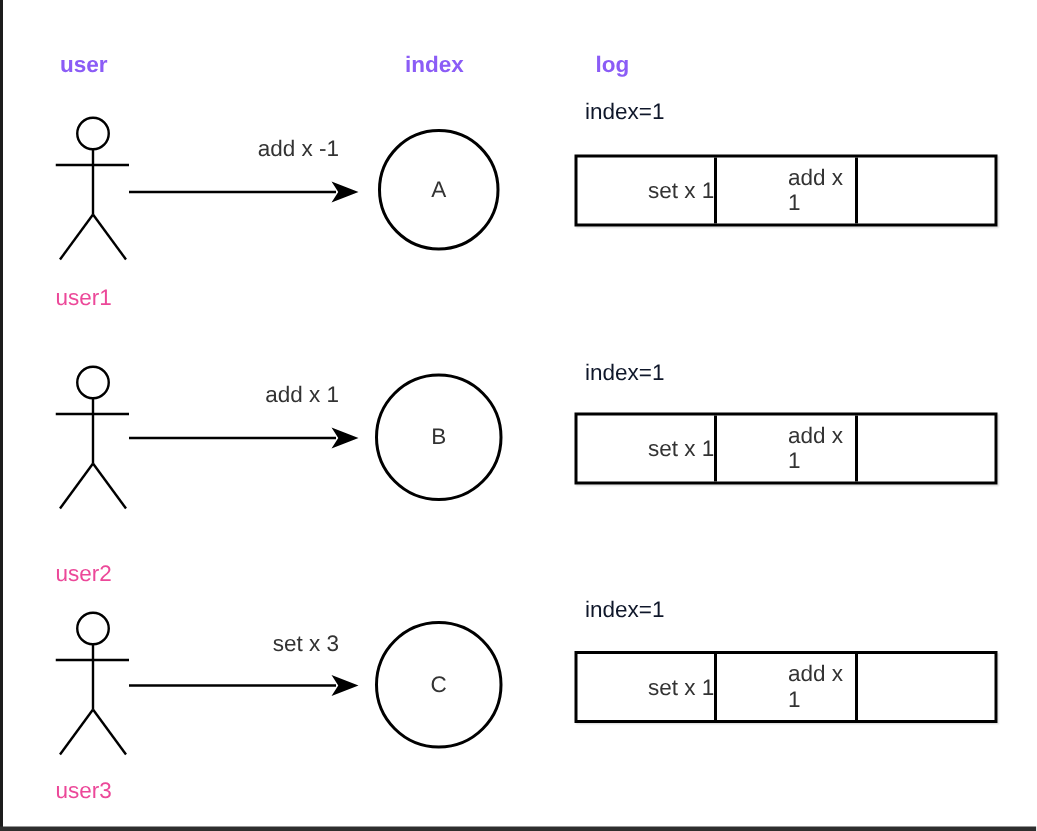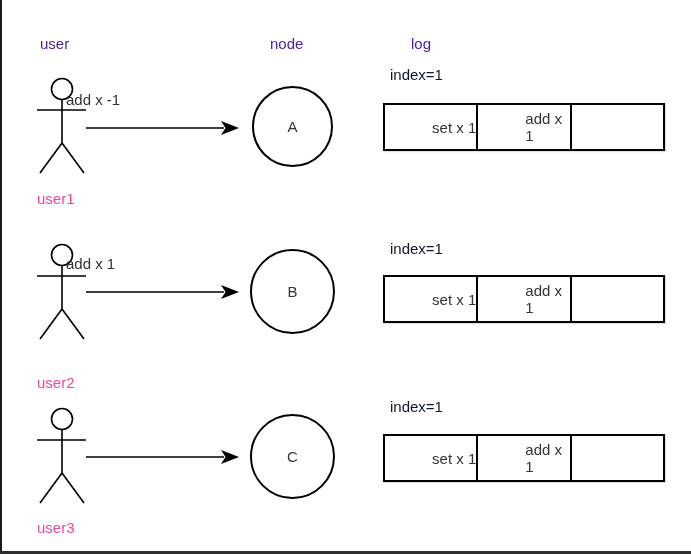--- a/index.html
+++ b/index.html
@@ -8,29 +8,29 @@
     width: 691px; height: 554px;
     background: #ffffff;
     font-family: "Liberation Sans", sans-serif;
     overflow: hidden;
   }
   .edge-left  { position: absolute; left: 0; top: 0; width: 2px; height: 554px; background: #1c1c1c; }
   .edge-bottom{ position: absolute; left: 0; top: 551px; width: 691px; height: 3px; background: #2e2e2e; }
 
   .hdr {
     position: absolute; top: 35px;
-    font-size: 15px; font-weight: 400; color: #4c1d95;
+    font-size: 15px; font-weight: 700; color: #8b5cf6;
   }
   .stick { position: absolute; left: 37px; }
   .ulabel {
     position: absolute; left: 37px;
     font-size: 15px; color: #ec4899; line-height: 19px;
   }
   .cmd {
-    position: absolute; left: 66px; width: 160px; text-align: left;
+    position: absolute; left: 66px; width: 160px; text-align: right;
     font-size: 15px; color: #333333; line-height: 19px;
   }
   .arrow { position: absolute; left: 86px; }
   .node {
     position: absolute;
     border: 2px solid #000000; border-radius: 50%;
     background: #ffffff;
     display: flex; align-items: center; justify-content: center;
     font-size: 15px; color: #333333;
   }
@@ -52,22 +52,22 @@
   svg line, svg circle { stroke: #000000; }
 </style>
 </head>
 <body>
 
 <div class="canvas">
   <div class="edge-left"></div>
   <div class="edge-bottom"></div>
 
   <div class="hdr" style="left:40px">user</div>
-  <div class="hdr" style="left:270px">node</div>
-  <div class="hdr" style="left:411px">log</div>
+  <div class="hdr" style="left:270px">index</div>
+  <div class="hdr" style="left:397px">log</div>
 
   <svg class="stick" style="top:77px" width="50" height="98" viewBox="0 0 50 98">
     <circle cx="25" cy="12" r="10.5" fill="none" stroke-width="1.6"></circle>
     <line x1="25" y1="22.5" x2="25" y2="66" stroke-width="1.6"></line>
     <line x1="0" y1="33" x2="49" y2="33" stroke-width="1.6"></line>
     <line x1="25" y1="66" x2="3" y2="96" stroke-width="1.6"></line>
     <line x1="25" y1="66" x2="47" y2="96" stroke-width="1.6"></line>
   </svg>
   <div class="ulabel" style="top:189px">user1</div>
   <div class="cmd" style="top:90px">add x -1</div>
@@ -109,20 +109,21 @@
   </div>
 
   <svg class="stick" style="top:407px" width="50" height="98" viewBox="0 0 50 98">
     <circle cx="25" cy="12" r="10.5" fill="none" stroke-width="1.6"></circle>
     <line x1="25" y1="22.5" x2="25" y2="66" stroke-width="1.6"></line>
     <line x1="0" y1="33" x2="49" y2="33" stroke-width="1.6"></line>
     <line x1="25" y1="66" x2="3" y2="96" stroke-width="1.6"></line>
     <line x1="25" y1="66" x2="47" y2="96" stroke-width="1.6"></line>
   </svg>
   <div class="ulabel" style="top:518px">user3</div>
+  <div class="cmd" style="top:420px">set x 3</div>
   <svg class="arrow" style="top:448px" width="156" height="18" viewBox="0 0 156 18">
     <line x1="0" y1="9" x2="138" y2="9" stroke-width="1.6"></line>
     <polygon points="153,9 135,2 139.5,9 135,16" fill="#000000"></polygon>
   </svg>
   <div class="node" style="left:250px; top:414px; width:81px; height:81px">
     <span>C</span>
   </div>
   <div class="idx" style="top:397px">index=1</div>
   <div class="logtable" style="top:434px">
     <div class="logcell divided">set x 1</div>

